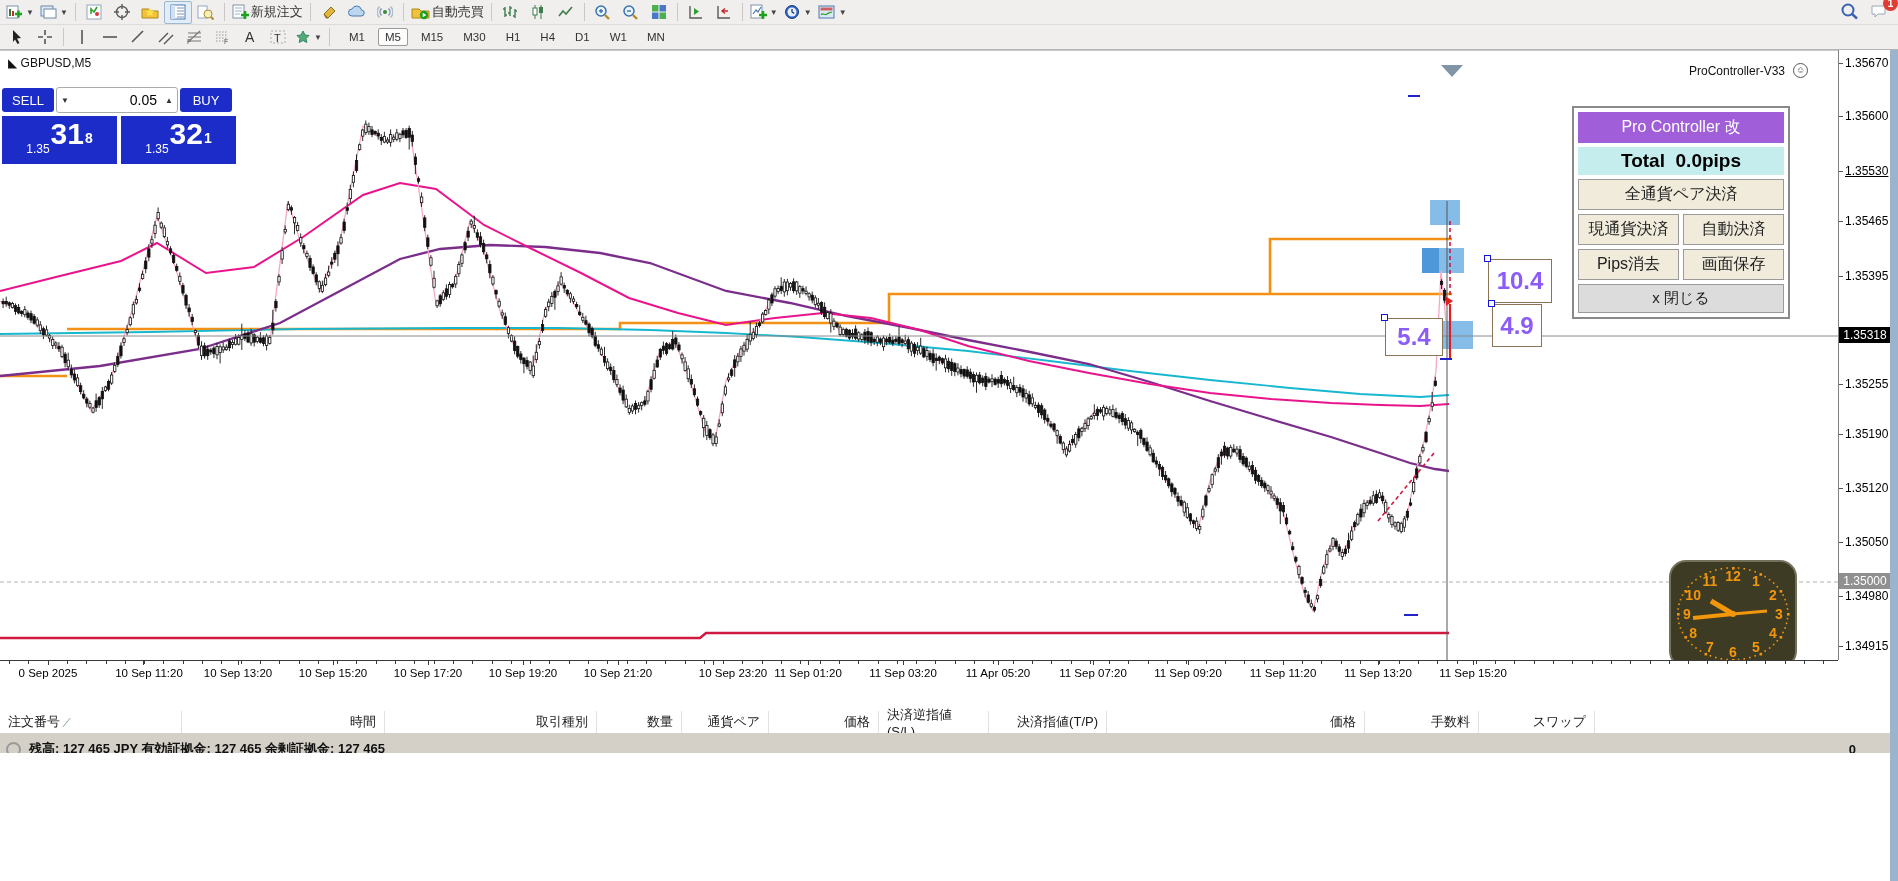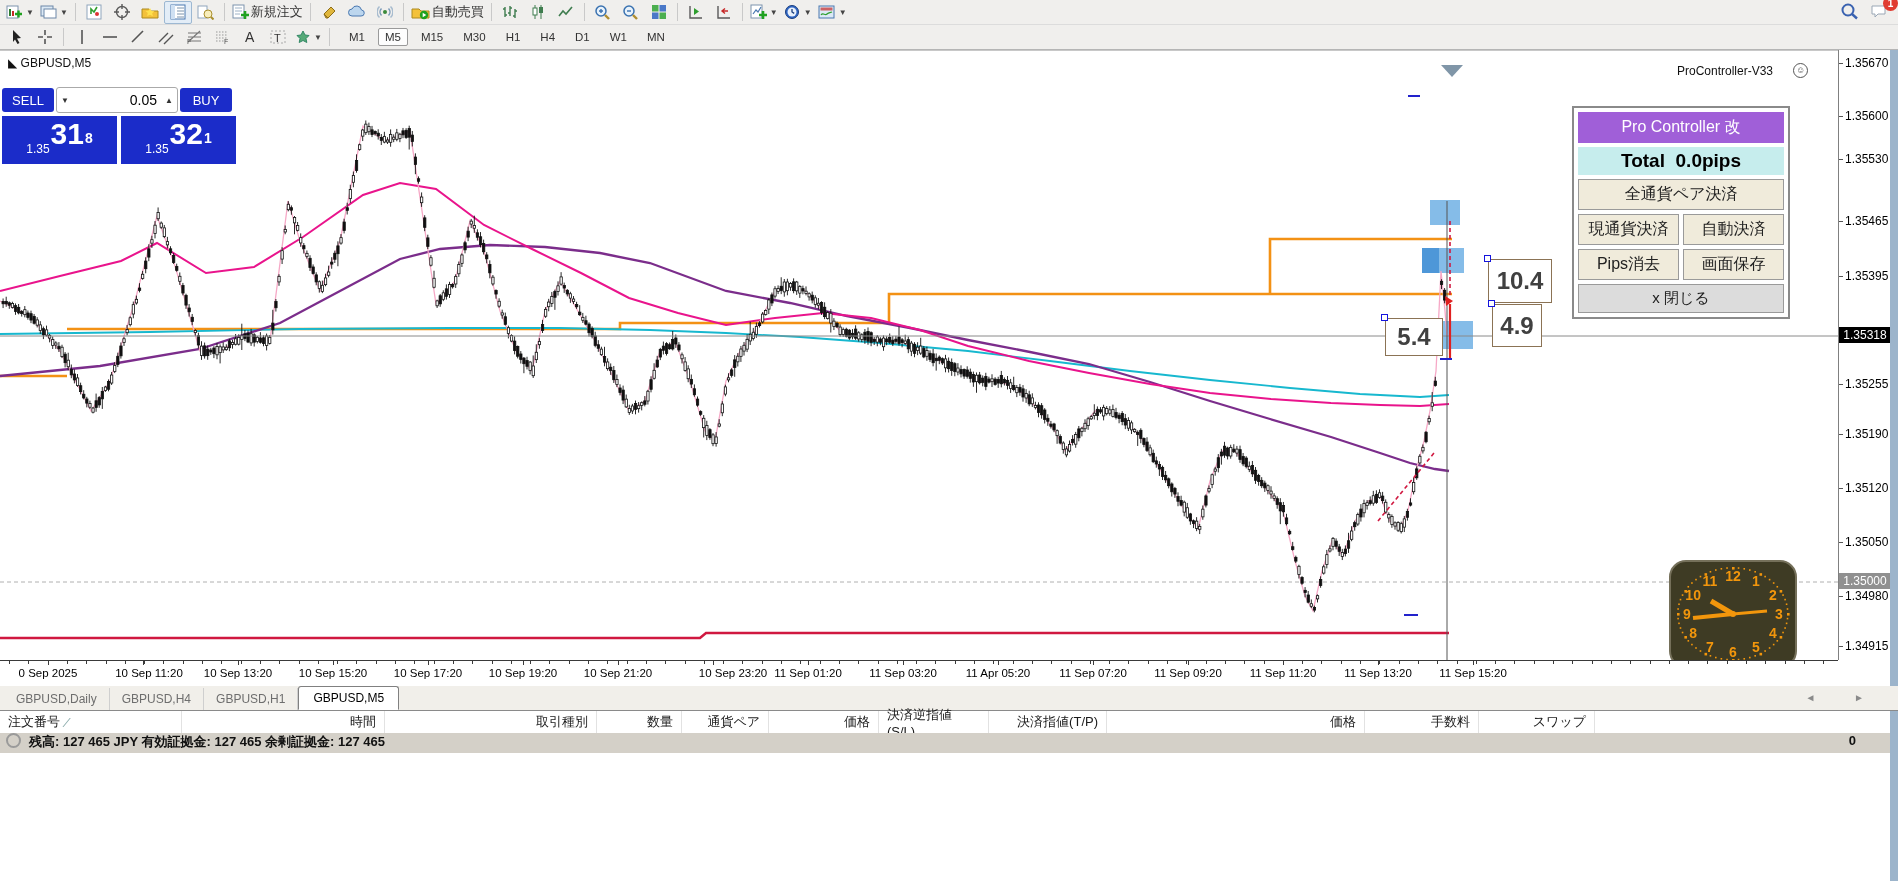--- a/index.html
+++ b/index.html
@@ -13,21 +13,21 @@
   .tsep{width:1px;height:18px;background:#c9c9c9;margin:0 4px;}
   .caret{font-size:8px;color:#444;margin-left:1px;}
   .tflabel{font-size:11.5px;color:#333;padding:2px 6px;border:1px solid transparent;border-radius:2px;}
   .tflabel.active{background:#fdfdfd;border:1px solid #9a9a9a;}
   #tbar-right{position:absolute;right:8px;top:2px;display:flex;align-items:center;gap:10px;}
   .badge{position:absolute;top:-6px;right:-8px;background:#e03c31;color:#fff;border-radius:50%;width:15px;height:15px;font-size:10px;display:flex;align-items:center;justify-content:center;font-weight:bold;}
   
   #chart-region{position:absolute;top:50px;left:0;width:1838px;height:610px;background:#fff;border-top:1px solid #c8c8c8;}
   #chart-svg{position:absolute;left:0;top:0;}
   #symbol-label{position:absolute;left:8px;top:5px;font-size:12px;color:#111;}
-  #pc-caption{position:absolute;right:30px;top:12px;font-size:12px;color:#111;display:flex;gap:20px;align-items:center;}
+  #pc-caption{position:absolute;right:30px;top:12px;font-size:12px;color:#111;display:flex;gap:8px;align-items:center;}
   .smiley{width:13px;height:13px;border:1px solid #555;border-radius:50%;font-size:9px;line-height:12px;text-align:center;color:#555;}
   
   #oneclick{position:absolute;left:2px;top:36px;width:242px;}
   .oc-row1{display:flex;align-items:center;height:26px;}
   .oc-btn{background:#1b2cc9;color:#fff;font-size:13px;width:52px;height:24px;display:flex;align-items:center;justify-content:center;border-radius:3px;}
   .oc-spin{display:flex;align-items:center;background:#fff;border:1px solid #aaa;border-radius:3px;height:24px;margin:0 2px;}
   .oc-arrow{width:16px;text-align:center;font-size:8px;color:#333;}
   .oc-vol{width:84px;text-align:right;font-size:14px;padding-right:4px;color:#000;}
   .oc-prices{display:flex;margin-top:3px;}
   .oc-price{background:#1b2cc9;color:#fff;width:115px;height:44px;display:flex;align-items:flex-end;justify-content:center;padding-bottom:4px;}
@@ -35,21 +35,21 @@
   .oc-price .big{font-size:30px;font-weight:bold;line-height:28px;margin:12px 1px;}
   .oc-price .sup{font-size:14px;font-weight:bold;margin-bottom:14px;}
   
   #panel{position:absolute;left:1572px;top:55px;width:218px;background:#fff;border:2px solid #8a8a8a;padding:4px;box-sizing:border-box;}
   .pnl-title{background:#a05fd8;color:#fff;text-align:center;font-size:16px;padding:5px 0;margin-bottom:4px;}
   .pnl-total{background:#c6eded;color:#000;text-align:center;font-size:19px;font-weight:bold;padding:3px 0;margin-bottom:4px;}
   .pnl-row{display:flex;gap:4px;margin-bottom:4px;}
   .pnl-btn{flex:1;background:#f0ebdb;border:1px solid #9a9a9a;text-align:center;font-size:16px;color:#222;padding:4px 0;}
   .pnl-close{background:#dcdcdc;border:1px solid #9a9a9a;text-align:center;font-size:15px;color:#222;padding:4px 0;}
   
-  .pip-box{position:absolute;background:#fff;border:1px solid #8b7355;color:#404040;font-weight:bold;font-size:24px;display:flex;align-items:center;justify-content:center;}
+  .pip-box{position:absolute;background:#fff;border:1px solid #8b7355;color:#8b5cf6;font-weight:bold;font-size:24px;display:flex;align-items:center;justify-content:center;}
   .pip-dot{position:absolute;width:5px;height:5px;background:#fff;border:1px solid #1414dd;}
   
   #price-axis{position:absolute;top:50px;left:1838px;width:52px;height:610px;background:#fff;border-left:1px solid #808080;font-size:12px;color:#000;}
   .ptick{position:absolute;left:6px;}
   .ptick:before{content:"";position:absolute;left:-6px;top:7px;width:4px;height:1px;background:#555;}
   .ptag{position:absolute;left:0;width:52px;text-align:center;padding:1px 0;font-size:12px;}
   .ptag.cur{background:#000;color:#fff;}
   .ptag.round{background:#909090;color:#fff;}
   #vstrip{position:absolute;top:50px;left:1890px;width:8px;height:831px;background:#9cb4cb;}
   
@@ -61,21 +61,21 @@
   
   #tabbar{position:absolute;top:686px;left:0;width:1898px;height:25px;background:#f1efea;border-bottom:1px solid #8a8a8a;display:flex;align-items:flex-end;padding-left:4px;box-sizing:border-box;}
   .tab{font-size:12px;color:#6e6e6e;padding:4px 12px;border-right:1px solid #cfcfcf;}
   .tab.active{background:#fff;color:#000;border:1px solid #808080;border-bottom:1px solid #fff;border-radius:3px 3px 0 0;padding:4px 14px;}
   #tab-arrows{position:absolute;right:16px;top:6px;color:#8a8a8a;font-size:10px;letter-spacing:18px;}
   
   #thead{position:absolute;top:711px;left:0;width:1890px;height:22px;background:#fff;border-bottom:1px solid #c8c8c8;display:flex;font-size:13px;color:#1a1a1a;}
   .th{box-sizing:border-box;border-right:1px solid #e2e2e2;display:flex;align-items:center;justify-content:flex-end;padding:0 8px;}
   .th.left{justify-content:flex-start;}
   .sortg{color:#8aa;margin-left:6px;font-style:italic;}
-  #statusrow{position:absolute;top:733px;left:0;width:1890px;height:32px;background:#d4d0c8;display:flex;align-items:flex-start;font-size:13px;font-weight:bold;color:#111;padding-left:6px;box-sizing:border-box;}
+  #statusrow{position:absolute;top:733px;left:0;width:1890px;height:32px;background:#d4d0c8;display:flex;align-items:center;font-size:13px;font-weight:bold;color:#111;padding-left:6px;box-sizing:border-box;}
   .oicon{width:11px;height:11px;border:2px solid #9a9a9a;border-radius:50%;margin-right:8px;}
   #status-right{position:absolute;right:34px;font-weight:bold;}
   #bottom-fill{position:absolute;top:753px;left:0;width:1890px;height:128px;background:#fff;}
 </style>
 </head>
 <body>
 
 <div id="app">
 
   <div id="tbar1" class="tbar">
@@ -1427,21 +1427,21 @@
         <line x1="65" y1="55" x2="25" y2="59" stroke="#f2960c" stroke-width="4"></line>
         <line x1="65" y1="55" x2="99" y2="52" stroke="#f2960c" stroke-width="3"></line>
         <circle cx="65" cy="55" r="3" fill="#f2960c"></circle>
       </svg>
     </div>
   </div>
 
   <div id="price-axis">
       <div class="ptick" style="top: 6px;">1.35670</div>
       <div class="ptick" style="top: 59px;">1.35600</div>
-      <div class="ptick" style="top: 102px;">1.35530</div>
+      <div class="ptick" style="top: 114px; text-decoration: underline;">1.35530</div>
       <div class="ptick" style="top: 164px;">1.35465</div>
       <div class="ptick" style="top: 219px;">1.35395</div>
       <div class="ptick" style="top: 327px;">1.35255</div>
       <div class="ptick" style="top: 377px;">1.35190</div>
       <div class="ptick" style="top: 431px;">1.35120</div>
       <div class="ptick" style="top: 485px;">1.35050</div>
       <div class="ptick" style="top: 539px;">1.34980</div>
       <div class="ptick" style="top: 589px;">1.34915</div>
       <div class="ptag cur" style="top: 277px;">1.35318</div>
       <div class="ptag round" style="top: 523px;">1.35000</div>
@@ -1570,27 +1570,20 @@
       <span class="ttick" style="height: 3px; left: 1688.1px;"></span>
       <span class="ttick" style="height: 3px; left: 1707.4px;"></span>
       <span class="ttick" style="height: 3px; left: 1726.7px;"></span>
       <span class="ttick" style="height: 3px; left: 1746px;"></span>
       <span class="ttick" style="height: 3px; left: 1765.3px;"></span>
       <span class="ttick" style="height: 3px; left: 1784.6px;"></span>
       <span class="ttick" style="height: 3px; left: 1803.9px;"></span>
       <span class="ttick" style="height: 3px; left: 1823.2px;"></span>
     </div>
 
-  <div id="tabbar">
-    <div class="tab">GBPUSD,Daily</div>
-      <div class="tab">GBPUSD,H4</div>
-      <div class="tab">GBPUSD,H1</div>
-      <div class="tab active">GBPUSD,M5</div>
-      <span id="tab-arrows">◄ ►</span>
-  </div>
 
   <div id="thead">
       <div class="th left" style="width: 182px;">注文番号<span class="sortg">∕</span></div>
       <div class="th" style="width: 203px;">時間</div>
       <div class="th" style="width: 212px;">取引種別</div>
       <div class="th" style="width: 85px;">数量</div>
       <div class="th" style="width: 87px;">通貨ペア</div>
       <div class="th" style="width: 110px;">価格</div>
       <div class="th" style="width: 110px;">決済逆指値(S/L)</div>
       <div class="th" style="width: 118px;">決済指値(T/P)</div>

